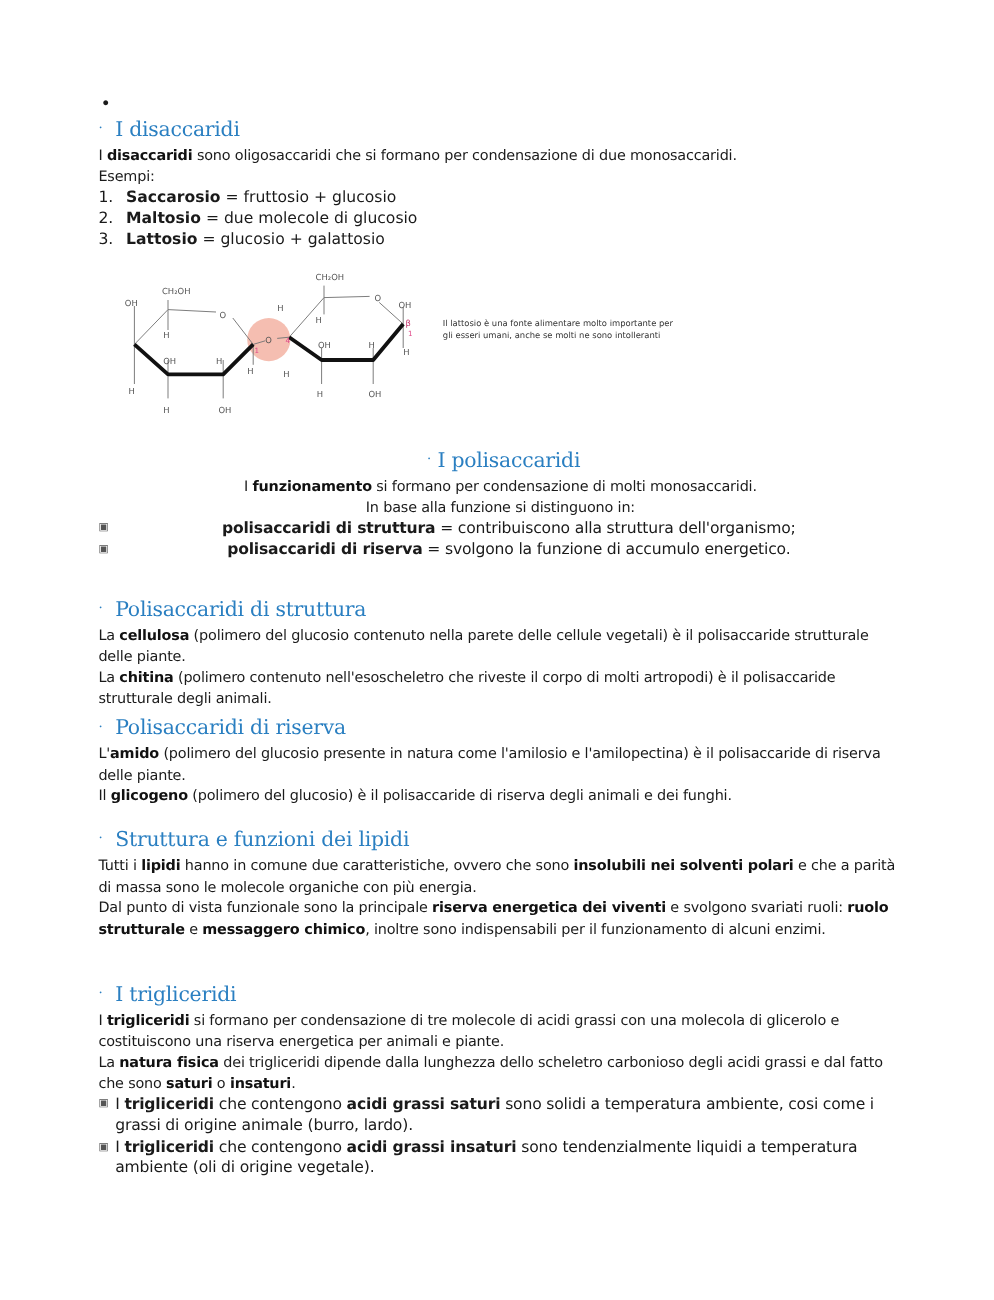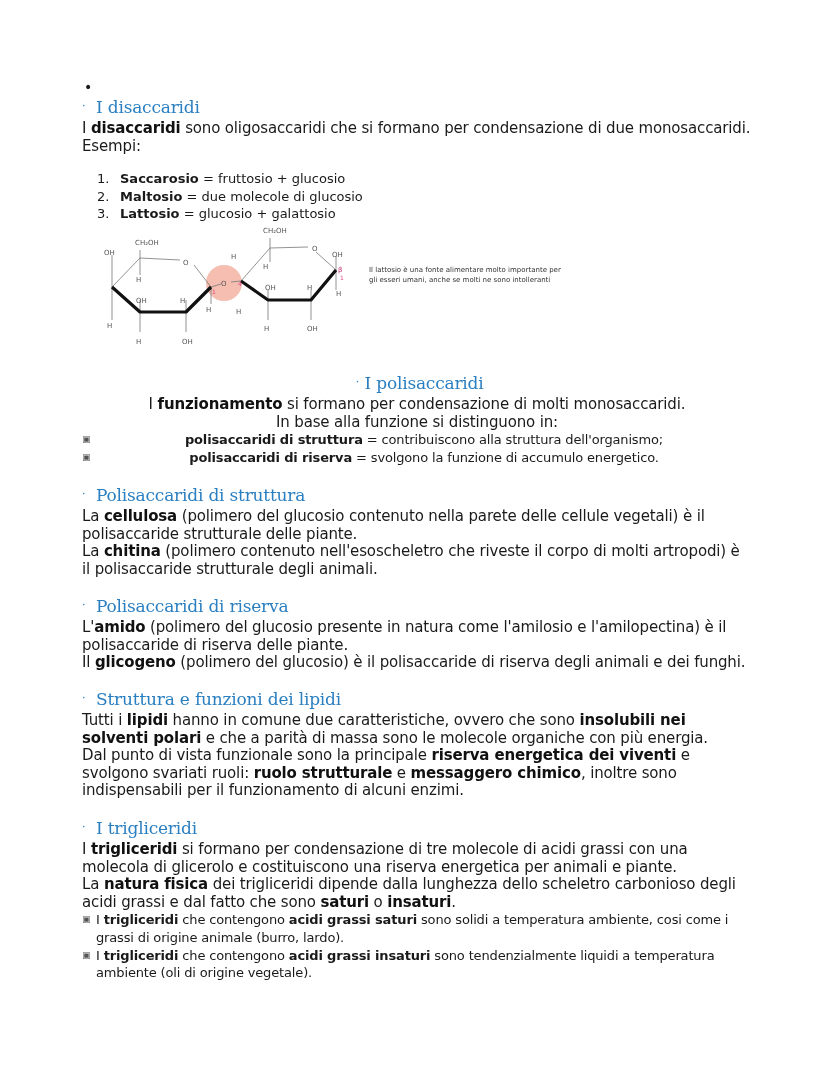--- a/index.html
+++ b/index.html
@@ -4,23 +4,23 @@
 <style>
   html, body { margin: 0; padding: 0; background: #ffffff; }
   body { width: 828px; height: 1083px; position: relative; overflow: hidden;
          font-family: "DejaVu Sans", sans-serif; color: #1a1a1a; }
   .page { position: absolute; left: 0; top: 0; width: 828px; height: 1083px; }
   .lone-bullet { position: absolute; left: 84px; top: 80px; font-size: 14px; line-height: 14px; }
   .section { position: absolute; left: 82px; width: 670px; }
   .heading { font-family: "DejaVu Serif", serif; color: #2a7fc1; font-size: 17px;
              line-height: 22px; margin: 0 0 2px 0; font-weight: normal; letter-spacing: -0.2px; }
   .heading .dot { display: inline-block; width: 14px; font-size: 11px; vertical-align: 3px; color: #2a7fc1; }
-  .p { font-size: 15px; line-height: 17.6px; margin: 0; letter-spacing: -0.15px; }
+  .p { font-size: 12px; line-height: 17.6px; margin: 0; letter-spacing: -0.15px; }
   .p b { font-weight: bold; color: #111; }
-  ol.num { margin: 15px; padding: 0; list-style: none; }
+  ol.num { margin: 0; padding: 0; list-style: none; }
   ol.num li { font-size: 13px; line-height: 17.6px; }
   ol.num .n { display: inline-block; width: 23px; }
   ul.sq { margin: 0; padding: 0; list-style: none; }
   ul.sq li { font-size: 13px; line-height: 17.6px; position: relative; padding-left: 14px; letter-spacing: -0.15px; }
   ul.sq li .bul { position: absolute; left: 0; top: 0; font-size: 9px; color: #555; }
   .diagram { position: absolute; left: 90px; top: 220px; width: 280px; height: 135px; }
   .caption { position: absolute; left: 369px; top: 266px; width: 200px; font-size: 7px; line-height: 9.5px; color: #333; }
 </style>
 </head>
 <body>
@@ -112,21 +112,21 @@
   <div class="section" style="top:372px;text-align:center;">
     <h2 class="heading"><span class="dot">·</span><span>I polisaccaridi</span></h2>
     <p class="p"><span>I </span><b>funzionamento</b><span> si formano per condensazione di molti monosaccaridi.</span></p>
     <p class="p">In base alla funzione si distinguono in:</p>
     <ul class="sq">
       <li><span class="bul">▣</span><b>polisaccaridi di struttura</b><span> = contribuiscono alla struttura dell'organismo;</span></li>
       <li><span class="bul">▣</span><b>polisaccaridi di riserva</b><span> = svolgono la funzione di accumulo energetico.</span></li>
     </ul>
   </div>
 
-  <div class="section" style="top:484px;">
+  <div class="section" style="top:496px;">
     <h2 class="heading"><span class="dot">·</span><span>Polisaccaridi di struttura</span></h2>
     <p class="p"><span>La </span><b>cellulosa</b><span> (polimero del glucosio contenuto nella parete delle cellule vegetali) è il polisaccaride strutturale delle piante.</span></p>
     <p class="p"><span>La </span><b>chitina</b><span> (polimero contenuto nell'esoscheletro che riveste il corpo di molti artropodi) è il polisaccaride strutturale degli animali.</span></p>
   </div>
 
   <div class="section" style="top:595px;">
     <h2 class="heading"><span class="dot">·</span><span>Polisaccaridi di riserva</span></h2>
     <p class="p"><span>L'</span><b>amido</b><span> (polimero del glucosio presente in natura come l'amilosio e l'amilopectina) è il polisaccaride di riserva delle piante.</span></p>
     <p class="p"><span>Il </span><b>glicogeno</b><span> (polimero del glucosio) è il polisaccaride di riserva degli animali e dei funghi.</span></p>
   </div>

